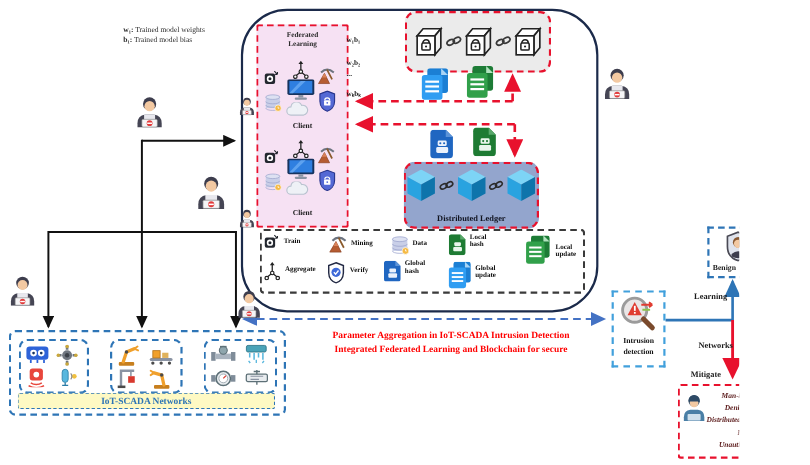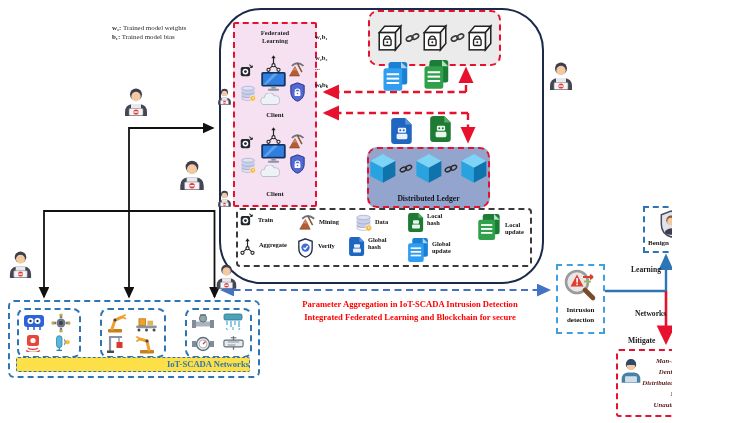--- a/index.html
+++ b/index.html
@@ -19,22 +19,22 @@
             display:flex;align-items:center;justify-content:center;gap:2px;}
   #ledger{left:367px;top:147px;width:119px;height:57px;background:#93a5cd;border:2.6px dashed #e8112d;border-radius:10px;}
   #ledger .cubes{position:absolute;left:0;top:5px;width:100%;display:flex;align-items:center;justify-content:center;gap:2px;}
   #ledger .lbl{position:absolute;left:0;bottom:3px;width:100%;text-align:center;font-size:7.6px;font-weight:bold;color:#10131f;}
   
   #opslegend{left:236px;top:208px;width:292px;height:55px;border:2px dashed #3a3a3a;border-radius:4px;background:#fff;}
   .ops-lbl{font-size:6.4px;line-height:7px;font-weight:bold;color:#111;}
   
   #iotbox{left:8px;top:300px;width:248px;height:74px;border:2.4px dashed #2e75b6;border-radius:6px;background:#fff;}
   .iot-sub{border:2px dashed #2e75b6;border-radius:8px;background:#fff;}
-  #iotbanner{left:16px;top:357px;width:232px;height:13px;background:#fde047;border:1.5px dashed #2e75b6;border-radius:2px;
-             text-align:right;font-size:8.6px;line-height:12px;font-weight:bold;color:#2e75b6;}
+  #iotbanner{left:16px;top:357px;width:232px;height:13px;background:#fef9c3;border:1.5px dashed #2e75b6;border-radius:2px;
+             text-align:center;font-size:8.6px;line-height:12px;font-weight:bold;color:#2e75b6;}
   
   #caption{left:262px;top:298px;width:296px;text-align:center;color:#ff0000;font-weight:bold;font-size:8.6px;line-height:12.5px;}
   
   #intrusionbox{left:556px;top:264px;width:45px;height:66px;border:2px dashed #41a0dc;background:#fff;}
   .intr-lbl{width:100%;text-align:center;font-size:7px;line-height:8.6px;font-weight:bold;color:#111;}
   #benignbox{left:643px;top:206px;width:51px;height:43px;border:2px dashed #2e75b6;background:#fff;}
   #attacksbox{left:616px;top:349px;width:114px;height:64px;border:2.6px dashed #e8112d;border-radius:3px;background:#fff;}
   .atk-line{width:100%;text-align:center;font-style:italic;font-weight:bold;font-size:6.8px;line-height:11px;color:#5a1a1a;}
   #attacklist{position:absolute;left:18px;top:4px;width:94px;}
   .note-line{font-size:6.9px;line-height:9px;color:#2a2a2a;}

